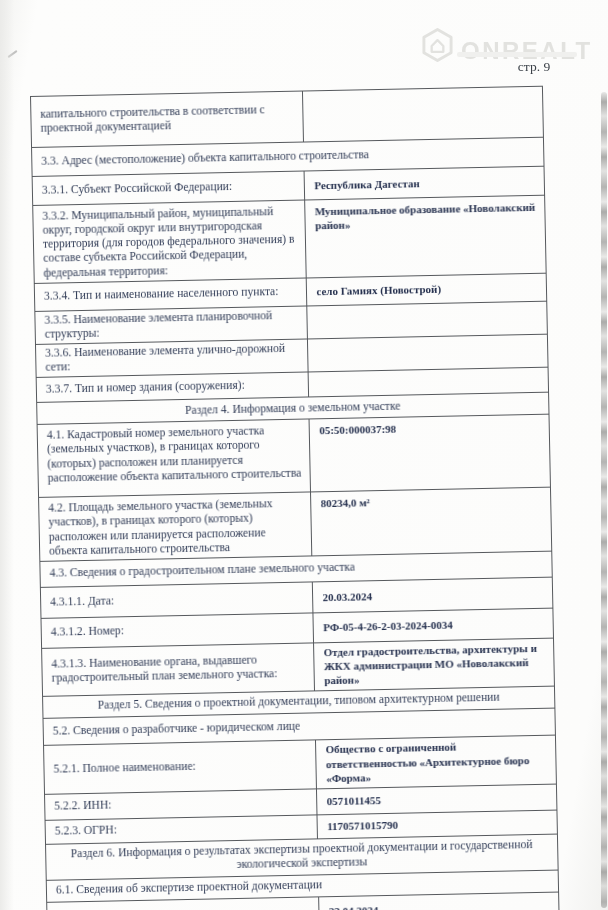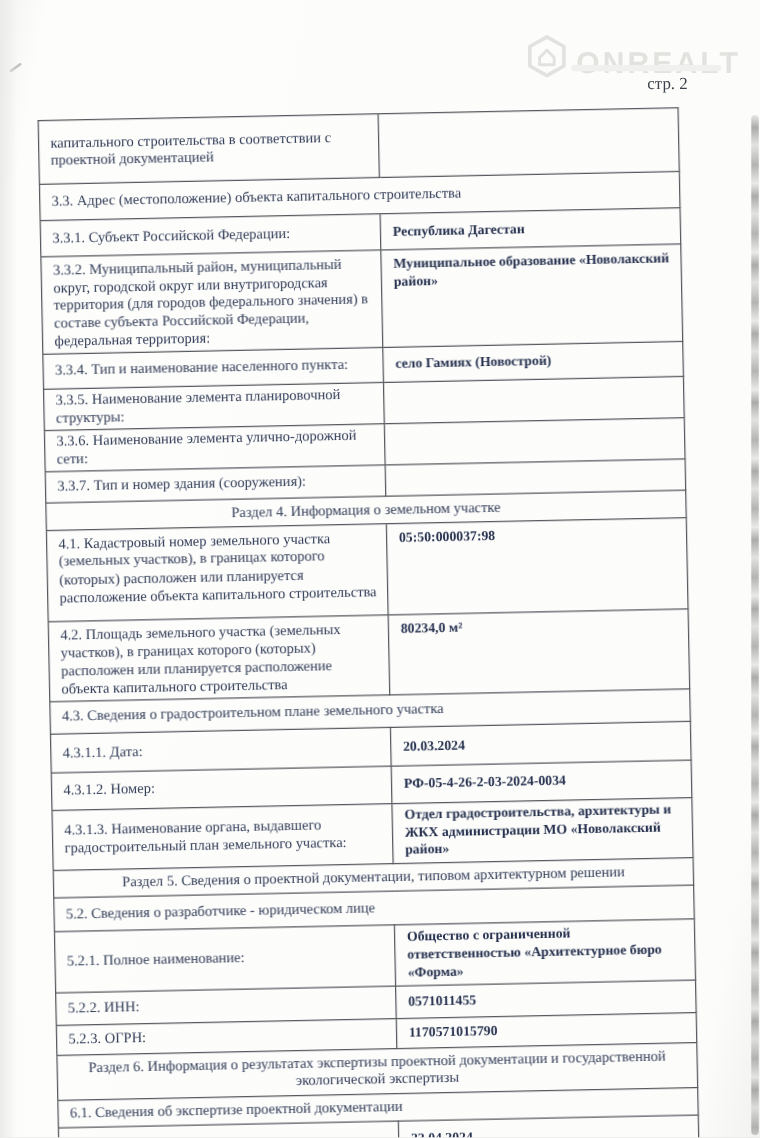--- a/index.html
+++ b/index.html
@@ -63,21 +63,21 @@
 
   <div class="watermark">
     <svg width="33" height="36" viewBox="0 0 34 36" fill="none">
       <path d="M17 2 L31 10 V26 L17 34 L3 26 V10 Z" stroke="#e2e2df" stroke-width="3" stroke-linejoin="round"></path>
       <path d="M11 19 L17 13 L23 19 V25 H11 Z" stroke="#e2e2df" stroke-width="2.4" stroke-linejoin="round"></path>
     </svg>
     <span class="wm-text">ONREALT</span>
   </div>
   <div class="wm-tagline"></div>
 
-  <div class="page-num">стр. 2</div>
+  <div class="page-num">стр. 9</div>
 
   <div class="table-wrap">
     <table>
       <colgroup>
           <col class="c-lbl">
           <col class="c-val">
         </colgroup>
 
       <tbody>
           <tr style="height:51px">

